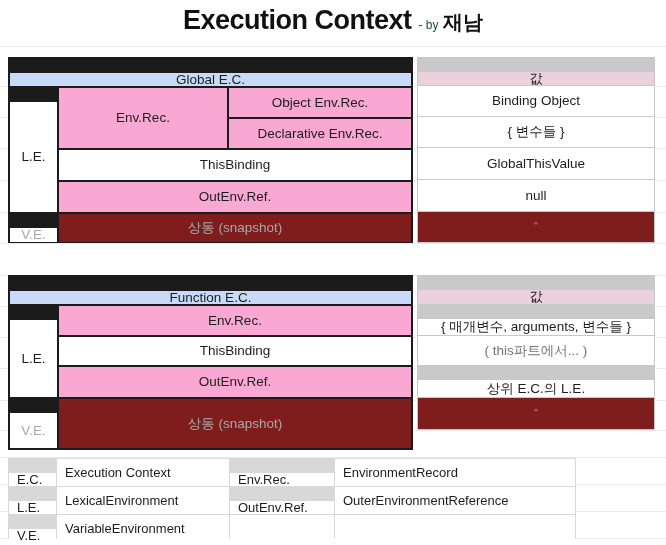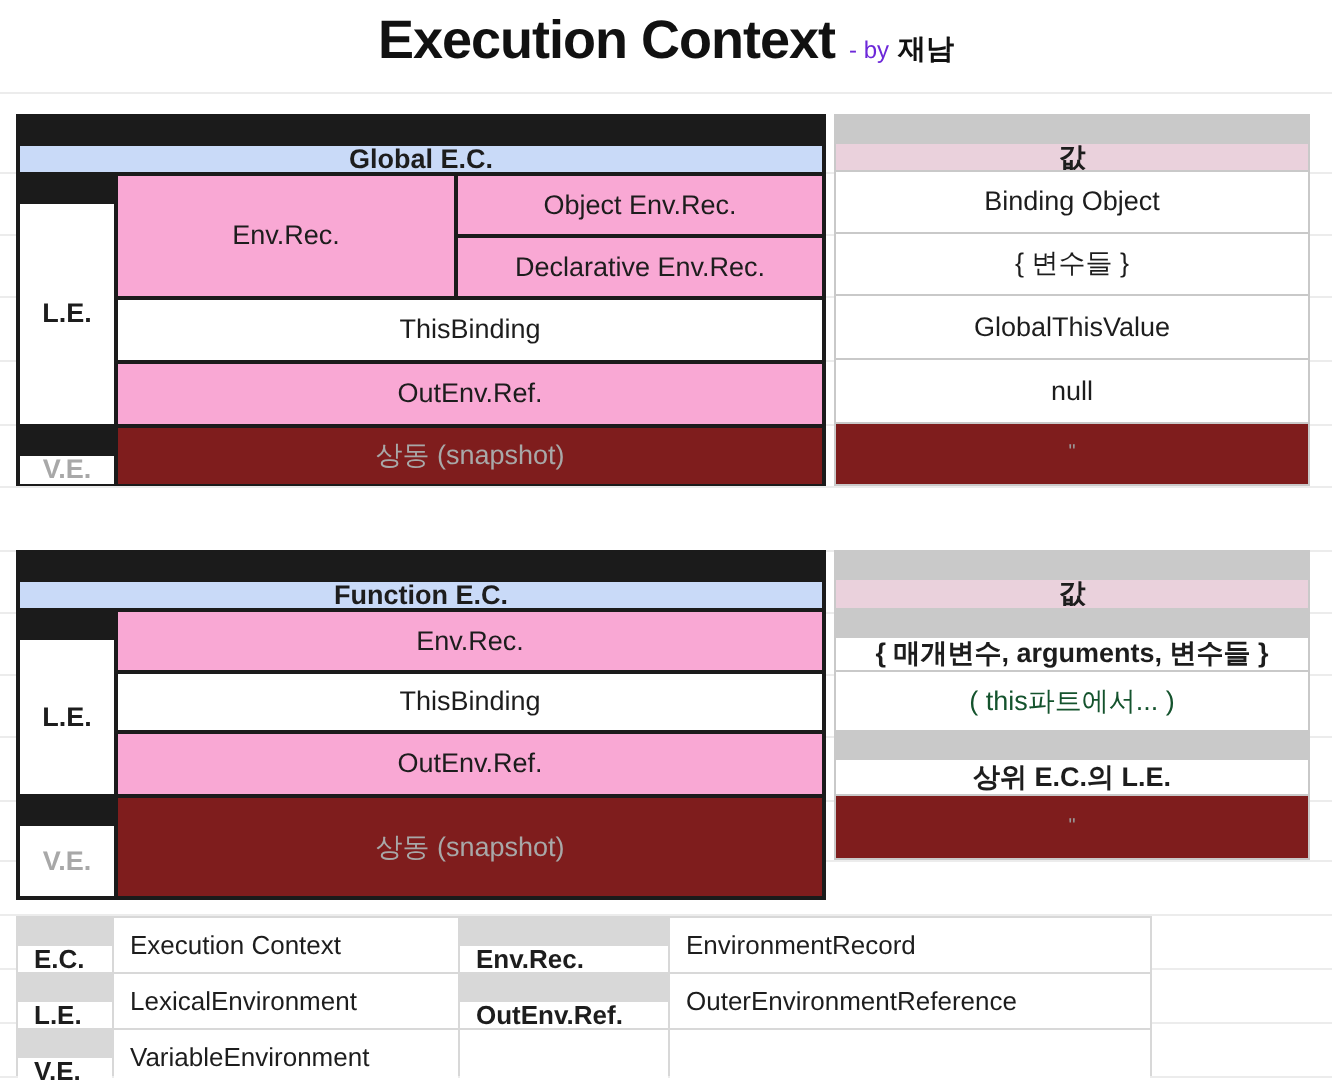--- a/index.html
+++ b/index.html
@@ -6,36 +6,36 @@
   body{
     width:666px;height:545px;position:relative;background:#ffffff;
     font-family:"Liberation Sans","DejaVu Sans",sans-serif;
     color:#1d1d1d;overflow:hidden;
   }
   .gridline{position:absolute;left:0;width:666px;height:1px;background:#ececec;z-index:0;}
 
   
   .title-row{position:absolute;top:5px;left:0;width:100%;text-align:center;z-index:2;white-space:nowrap;}
   .title-main{font-size:27px;font-weight:bold;letter-spacing:-0.5px;color:#111;}
-  .byline-prefix{font-size:12px;color:#6d28d9;margin-left:7px;}
-  .byline-author{font-size:14px;font-weight:600;color:#111;}
+  .byline-prefix{font-size:12px;color:#14532d;margin-left:7px;}
+  .byline-author{font-size:20px;font-weight:600;color:#111;}
 
   
   .blktable{position:absolute;display:grid;background:#1b1b1b;border:2px solid #1b1b1b;gap:2px;box-sizing:border-box;z-index:1;}
   
   .ltable{position:absolute;display:grid;background:#c9c9c9;border:1px solid #c9c9c9;gap:1px;box-sizing:border-box;z-index:1;}
 
   .cell{display:flex;align-items:center;justify-content:center;background:#ffffff;font-size:13.5px;line-height:1;}
-  .bold{font-weight:bold;margin-top:14px;}
+  .bold{font-weight:normal;margin-top:14px;}
   .blue{background:#c9daf8;}
   .pink{background:#ead1dc;}
   .yellow{background:#f9a8d4;}
   .grayback{background:#7f1d1d;}
   .graytext{color:#a8a8a8;}
-  .lighttext{color:#14532d;}
+  .lighttext{color:#737373;}
   .smallquote{font-size:10px;color:#9a9a9a;}
 
   #global-table{left:8px;top:57px;width:405px;height:186px;
     grid-template-columns:47px 168px 1fr;
     grid-template-rows:27px 29px 29px 30px 30px 1fr;}
   #global-values{left:417px;top:57px;width:238px;height:186px;
     grid-template-columns:1fr;
     grid-template-rows:27px 30px 30px 31px 31px 1fr;}
 
   #function-table{left:8px;top:275px;width:405px;height:175px;

